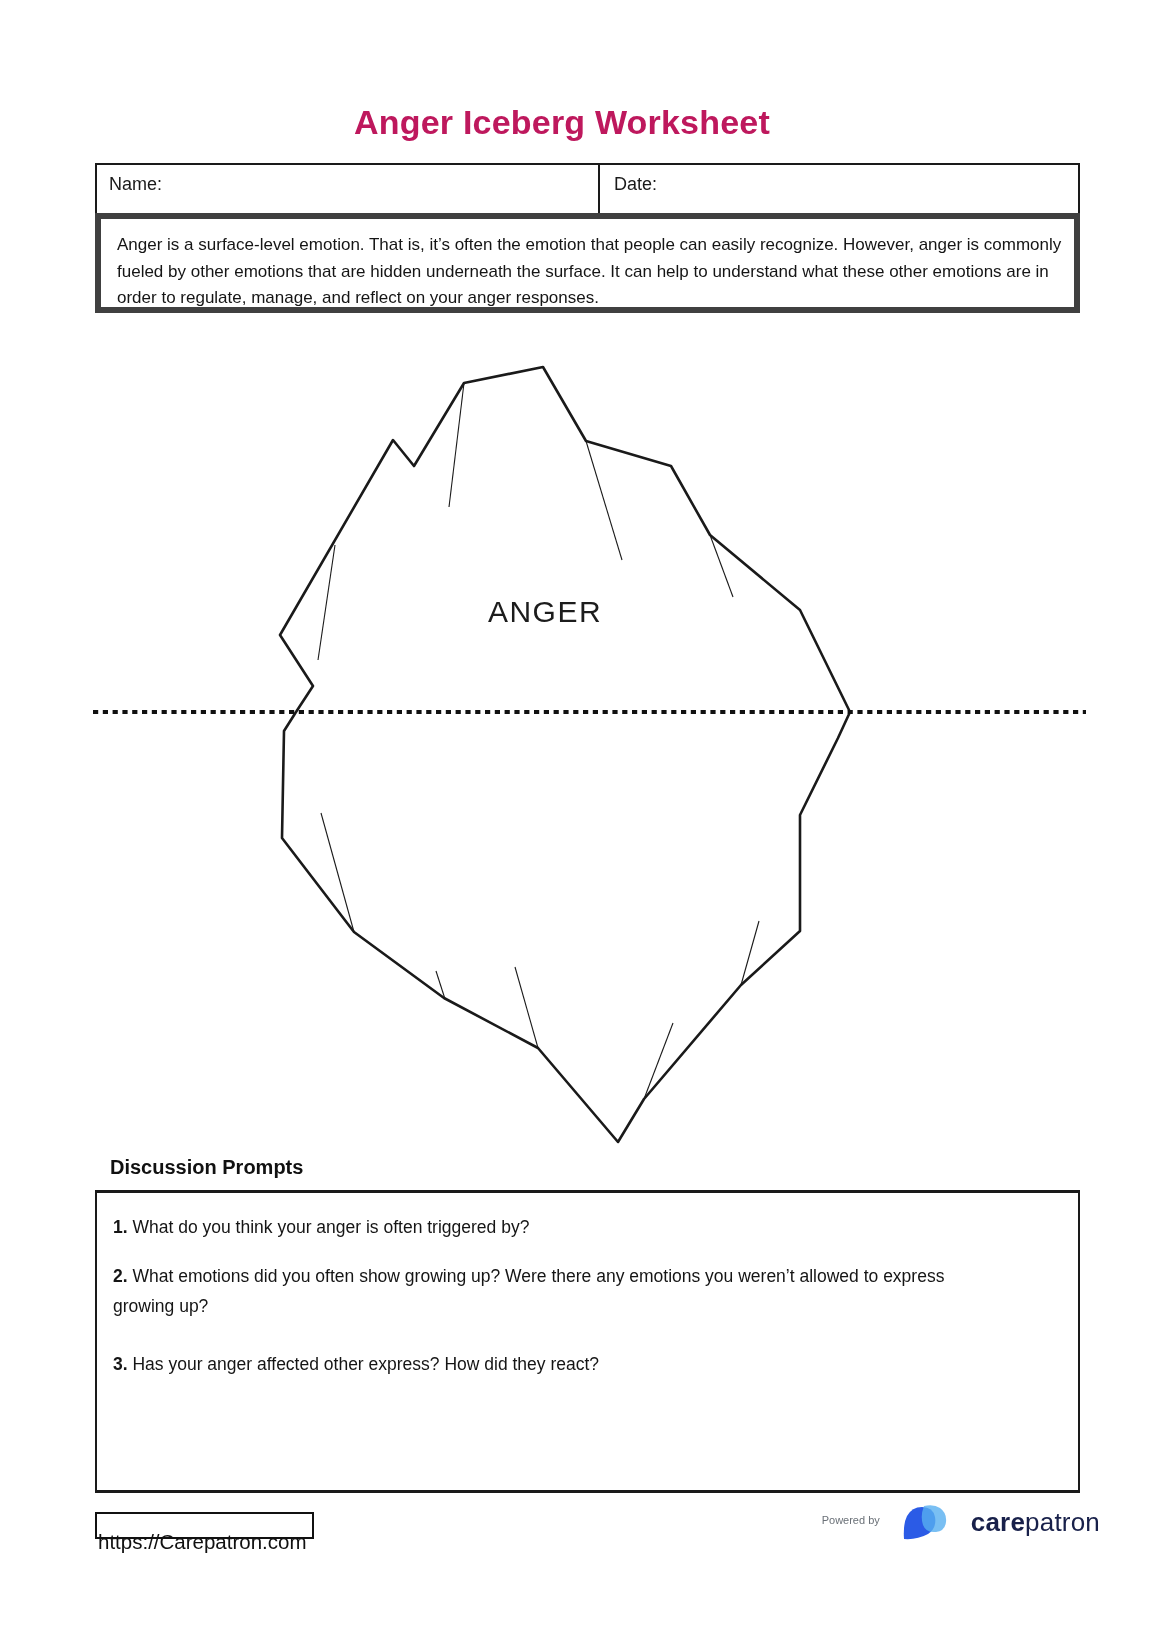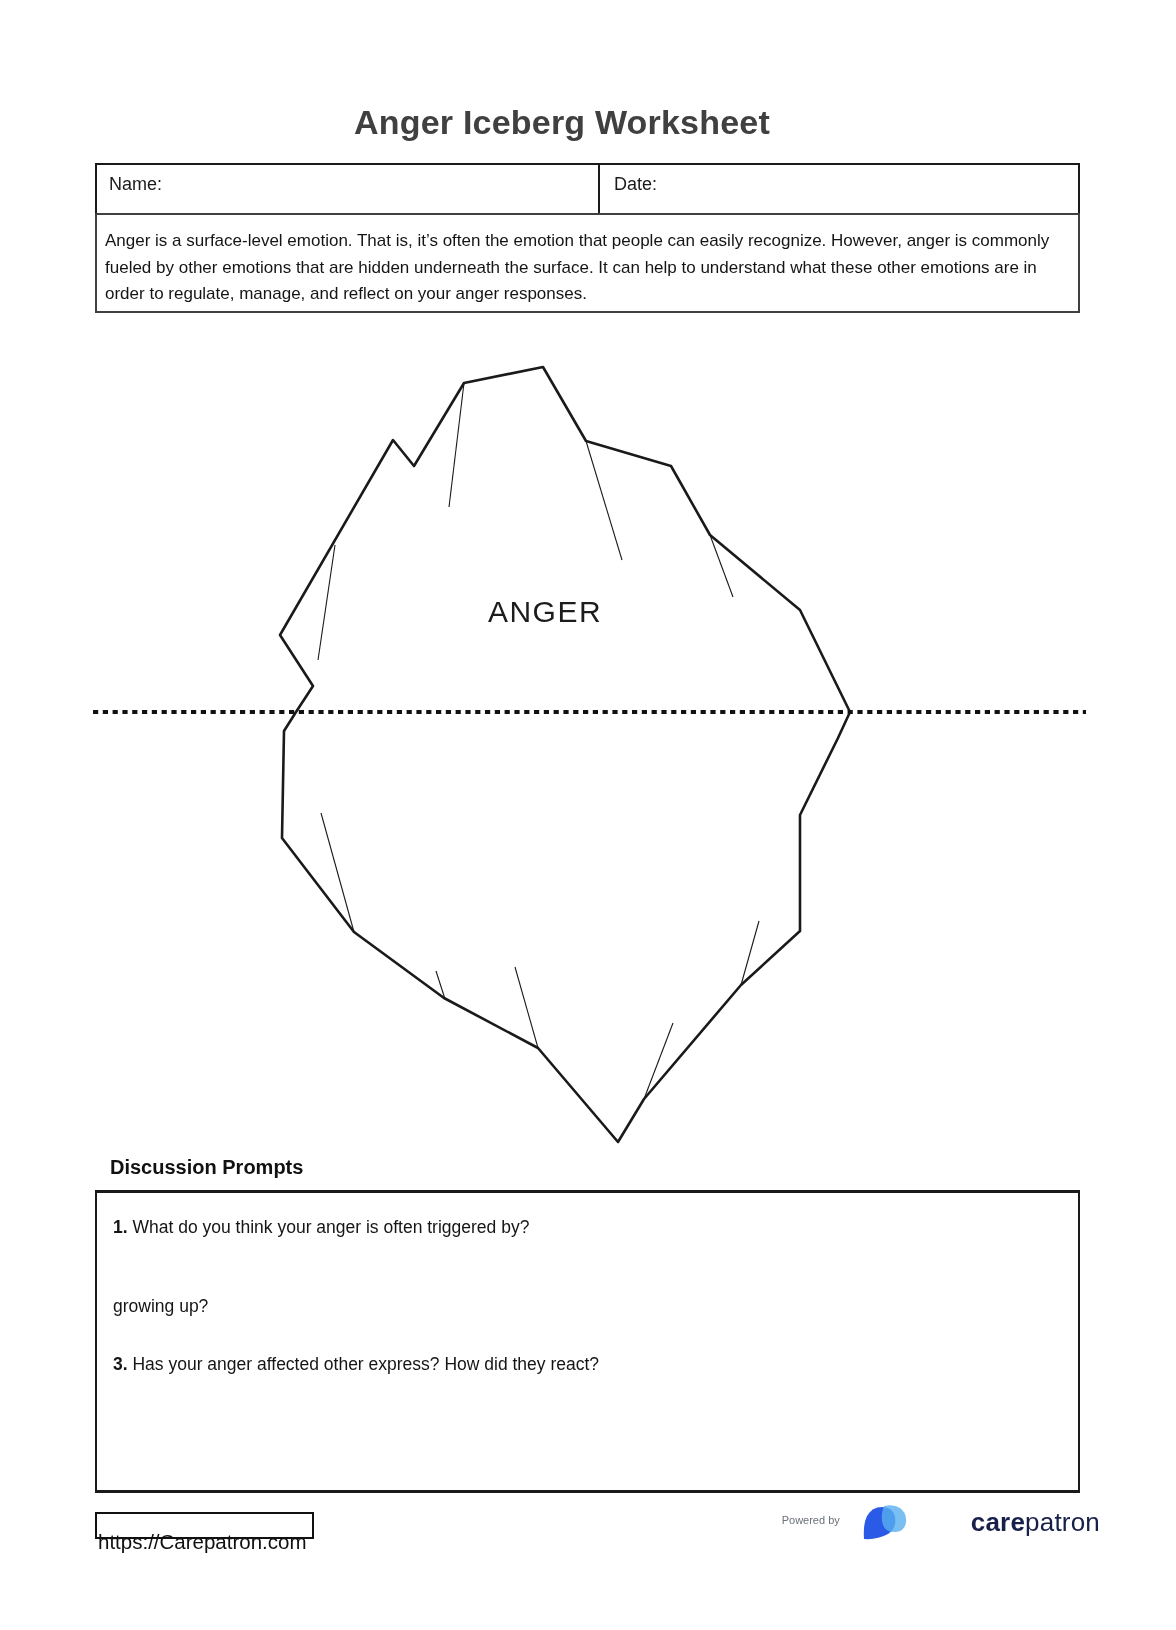--- a/index.html
+++ b/index.html
@@ -6,34 +6,34 @@
   html,body { background:#ffffff; }
   body {
     width:1176px; height:1630px; position:relative;
     font-family:"Liberation Sans", sans-serif; color:#1a1a1a;
     overflow:hidden;
   }
   .abs { position:absolute; }
 
   .title {
     left:0; top:103px; width:1124px; text-align:center;
-    font-size:34px; font-weight:700; letter-spacing:.2px; color:#404040;
+    font-size:34px; font-weight:700; letter-spacing:.2px; color:#be185d;
   }
 
   .namedate {
     left:95px; top:163px; width:985px; height:52px;
     border:2px solid #1a1a1a; display:flex;
   }
   .nd-cell { height:100%; padding:9px 0 0 12px; font-size:18px; }
   .nd-cell.name { width:503px; border-right:2px solid #1a1a1a; }
   .nd-cell.date { flex:1; padding-left:14px; }
 
   .intro {
     left:95px; top:213px; width:985px; height:100px;
-    border:2px solid #404040; padding:13px 16px 0 8px;
+    border:6px solid #404040; padding:13px 16px 0 16px;
   }
   .intro-line { font-size:17px; line-height:26.5px; white-space:nowrap; color:#151515; }
 
   .iceberg-layer { left:0; top:0; width:1176px; height:1630px; }
 
   .prompts-heading {
     left:110px; top:1156px; font-size:20px; font-weight:700; color:#111;
   }
   .prompts-box {
     left:95px; top:1190px; width:985px; height:303px;
@@ -98,28 +98,29 @@
 
   <line x1="93" y1="712" x2="1086" y2="712" stroke="#111" stroke-width="4" stroke-dasharray="5.2 4.6"></line>
 
   <text x="545" y="622" text-anchor="middle" font-family="Liberation Sans, sans-serif" font-size="30" letter-spacing="1.5" fill="#1c1c1c">ANGER</text>
 </svg>
 
 <div class="abs prompts-heading">Discussion Prompts</div>
 
 <div class="abs prompts-box">
   <div class="q" style="top:19px"><b>1.</b> <span>What do you think your anger is often triggered by?</span></div>
+  <div class="q" style="top:68px"><b>2.</b> <span>What emotions did you often show growing up? Were there any emotions you weren’t allowed to express</span></div>
   <div class="q" style="top:98px"><span>growing up?</span></div>
   <div class="q" style="top:156px"><b>3.</b> <span>Has your anger affected other express? How did they react?</span></div>
 </div>
 
 <a class="abs url-box" href="#">https://Carepatron.com</a>
 
 <div class="abs footer-brand">
   <span class="powered-by">Powered by</span>
   <svg width="47" height="36" viewBox="0 0 47 36" xmlns="http://www.w3.org/2000/svg">
     <path d="M2,35 Q1,20 5,12 Q10,3 20,3 Q31,3 33,13 Q35,24 26,30 Q15,36 2,35 Z" fill="#2B5BE6"></path>
     <path fill-opacity="0.8" d="M22,2 Q32,0 38,4 Q45,9 44,18 Q43,27 34,28 Q24,29 21,21 Q18,12 22,2 Z" fill="#58AFF0"></path>
   </svg>
-  <span class="brand-text" style="color: rgb(24, 32, 74); margin-left: 40px;">
+  <span class="brand-text" style="color: rgb(24, 32, 74);">
     <span class="b1">care</span><span class="b2">patron</span>
   </span>
 </div>
 
 </body></html>

